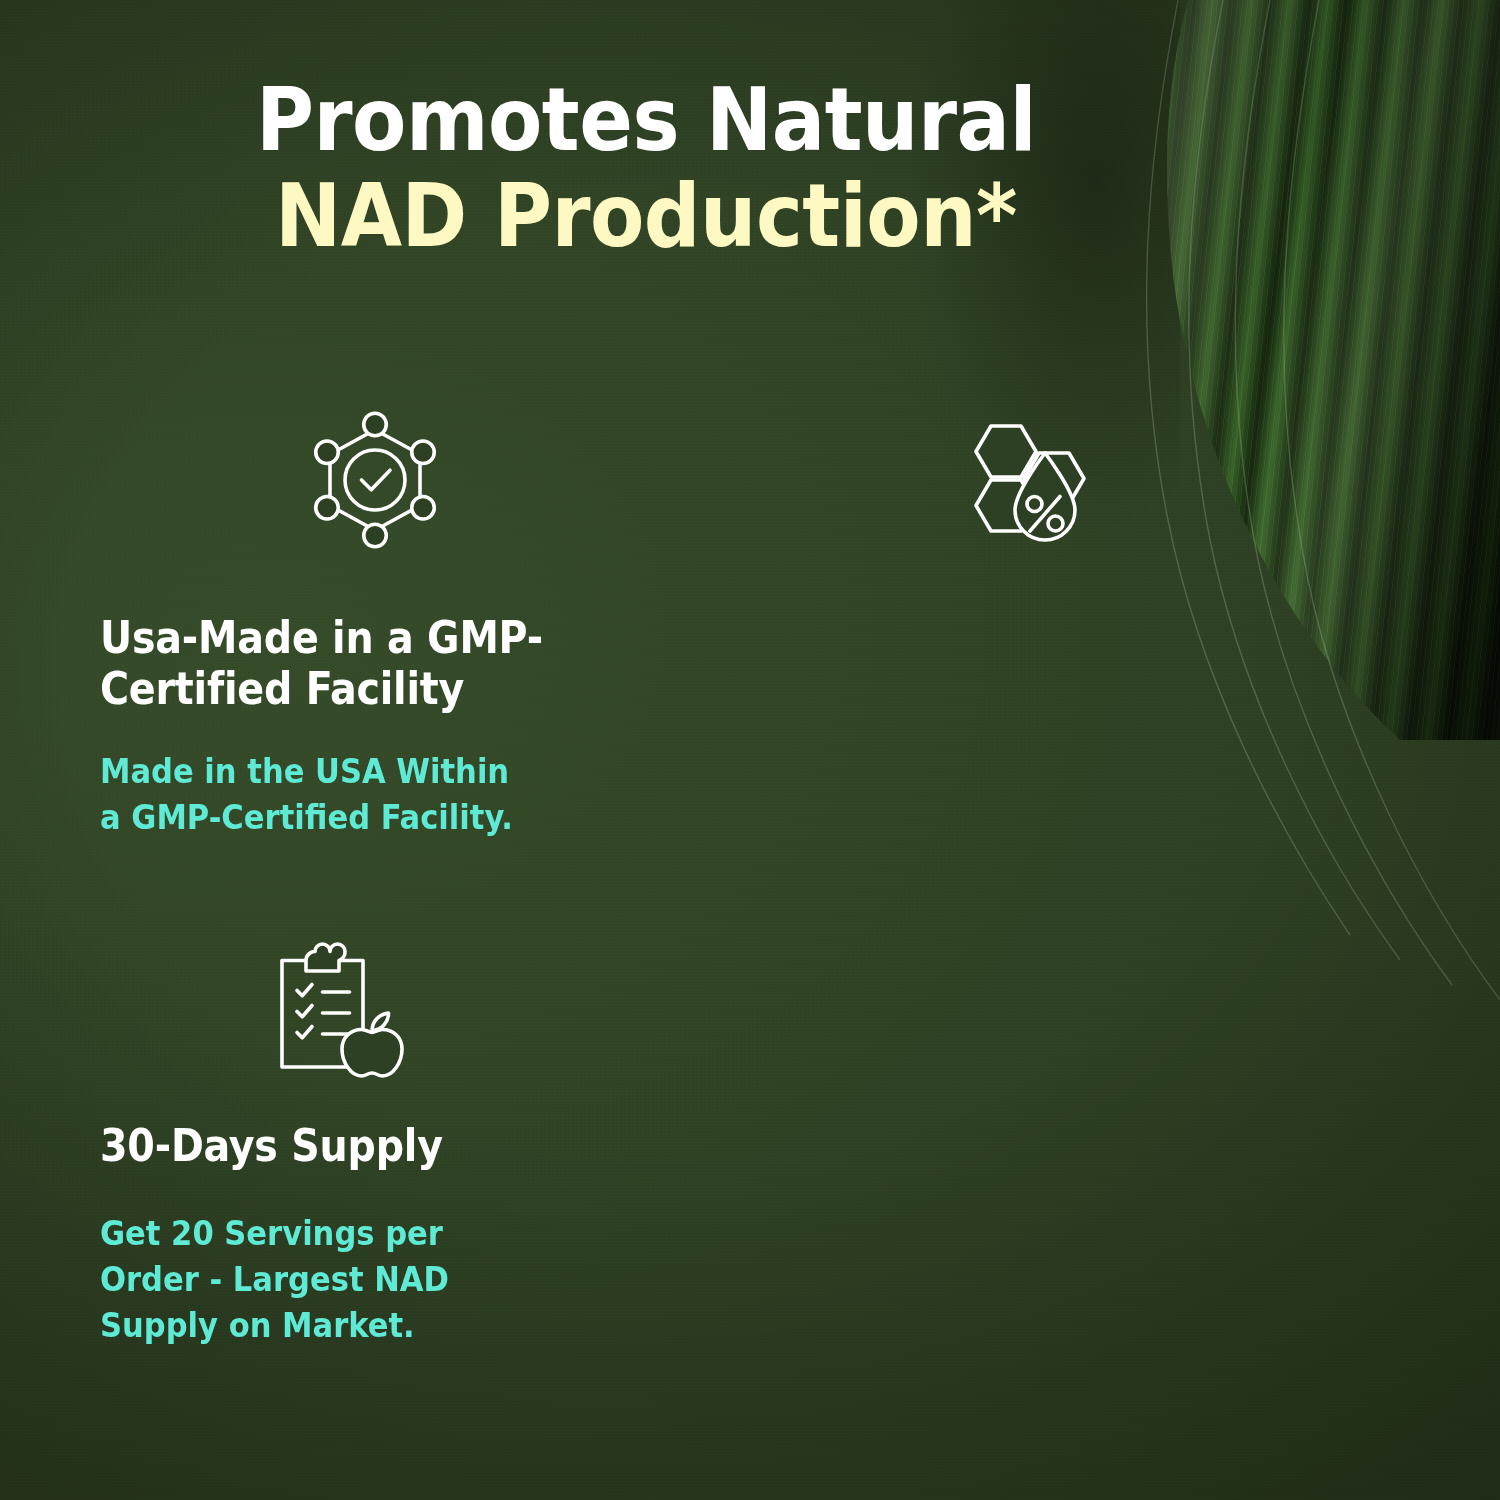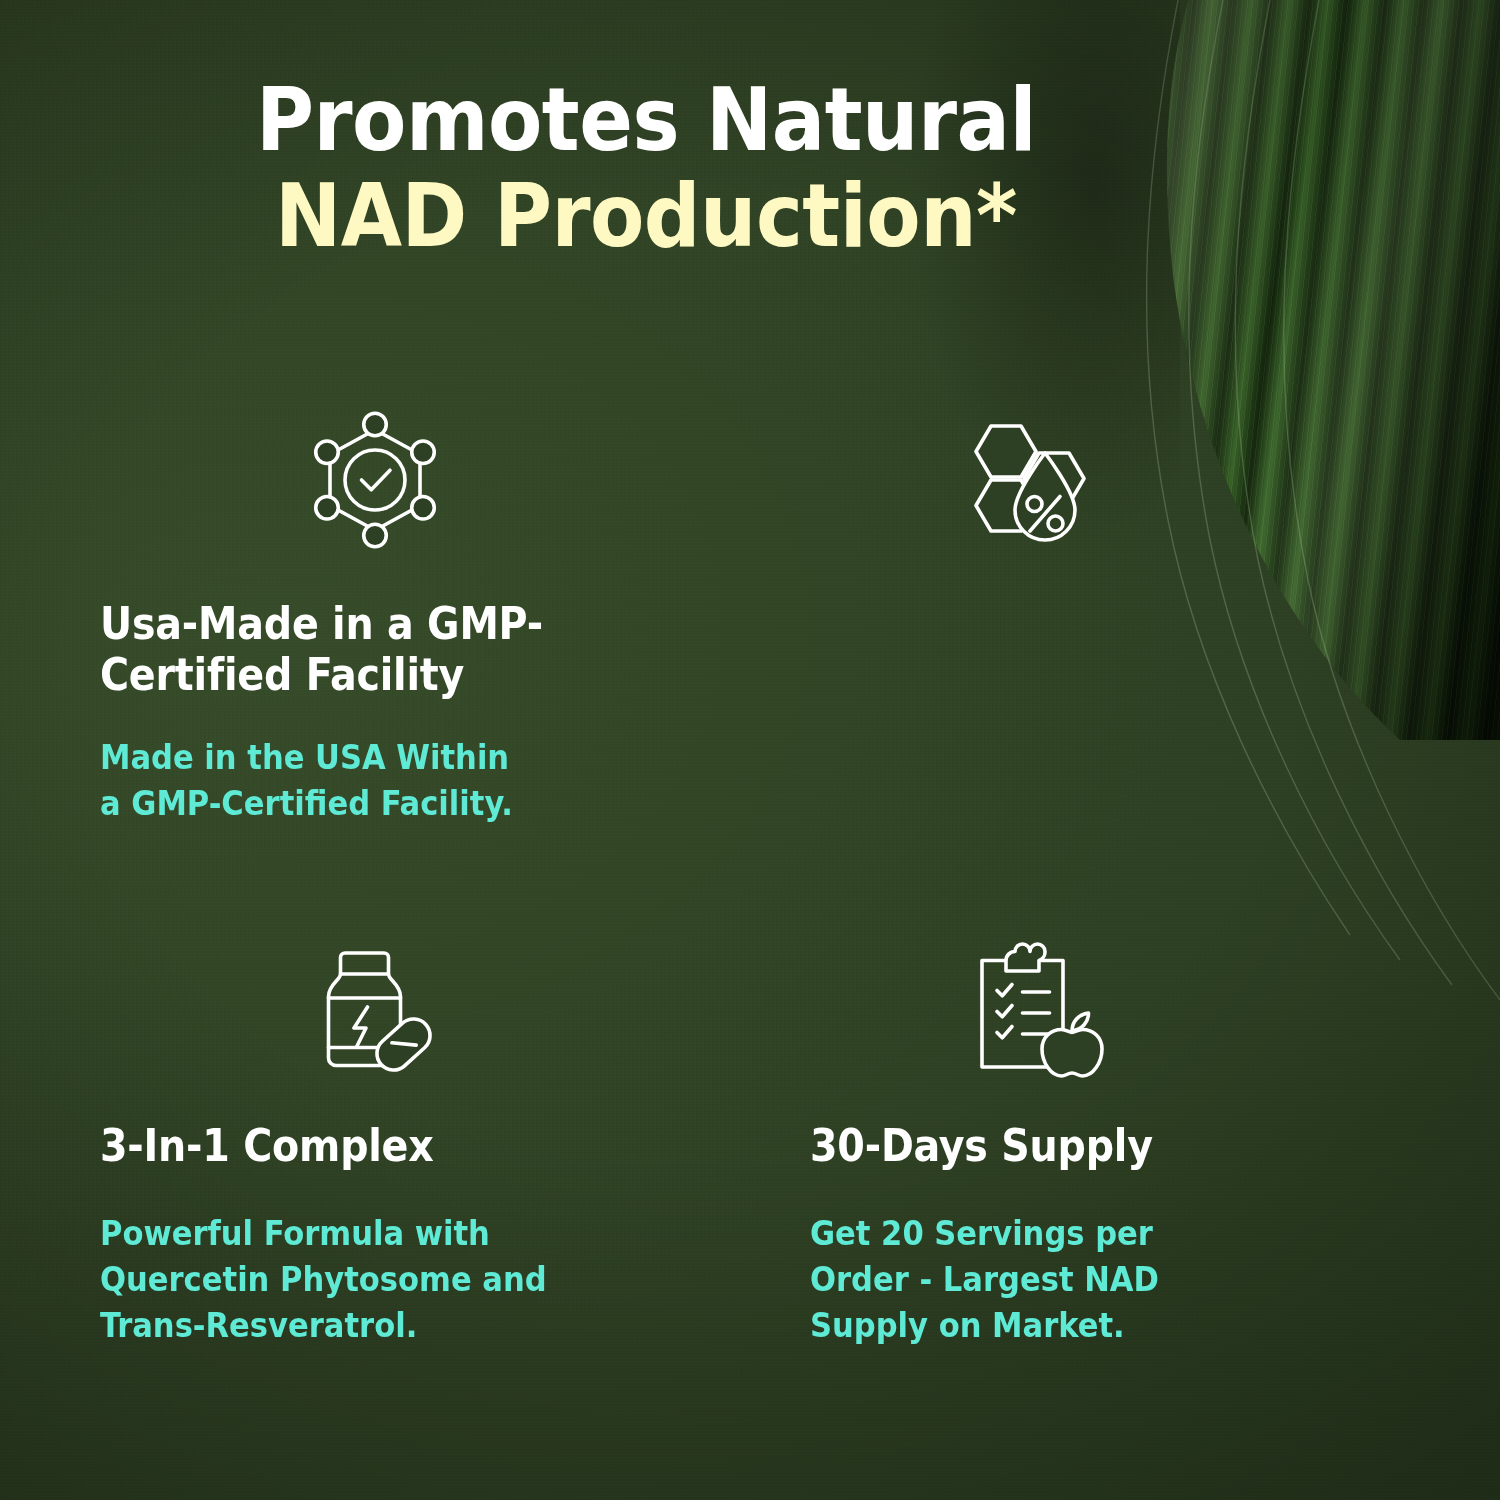--- a/index.html
+++ b/index.html
@@ -100,21 +100,21 @@
   }
   .feature { position:relative; height:530px; }
   .feature-icon {
     height:160px;
     display:flex; align-items:center; justify-content:center;
     padding-right:160px;
   }
   .feature.col-right .feature-icon { padding-right:250px; }
   .feature-icon svg { display:block; }
   .feature-title {
-    margin-top:38px;
+    margin-top:52px;
     color:#ffffff;
     font-family:"DejaVu Sans", sans-serif;
     font-stretch:condensed;
     font-weight:700;
     font-size:44px;
     line-height:1.17;
     letter-spacing:-.2px;
     max-width:600px;
     white-space:pre-line;
   }
@@ -194,37 +194,20 @@
         <polygon points="24,50 44,50 54,67 44,84 24,84 14,67" fill="#2d4023"></polygon>
         <polygon points="56,32 76,32 86,49 76,66 56,66 46,49" fill="#2d4023"></polygon>
         <path d="M 60 32 C 60 32 40 58 40 70 A 20 20 0 0 0 80 70 C 80 58 60 32 60 32 Z" fill="#2d4023"></path>
         <circle cx="53" cy="66" r="5"></circle>
         <circle cx="67" cy="79" r="5"></circle>
         <line x1="70" y1="61" x2="50" y2="84"></line>
       </svg>
     </div>
   </div>
 
-  <div class="feature col-left row-2">
-    <div class="feature-icon">
-      <svg width="150" height="150" viewBox="0 0 100 100" fill="none" stroke="#ffffff" stroke-width="2.4" stroke-linecap="round" stroke-linejoin="round">
-        <path d="M 30 12 L 56 12 A 3 3 0 0 1 59 15 L 59 26 L 27 26 L 27 15 A 3 3 0 0 1 30 12 Z"></path>
-        <path d="M 27 26 C 27 30 19 33 19 41 L 19 82 A 5 5 0 0 0 24 87 L 62 87 A 5 5 0 0 0 67 82 L 67 41 C 67 33 59 30 59 26"></path>
-        <line x1="19" y1="42" x2="67" y2="42"></line>
-        <line x1="19" y1="75" x2="67" y2="75"></line>
-        <path d="M 45 48 L 36 62 L 44 62 L 38 74"></path>
-        <path d="M 60 62 L 78 62 A 11 11 0 0 1 78 84 L 60 84 A 11 11 0 0 1 60 62 Z" fill="#2d4023" transform="rotate(-42 69 73)"></path>
-        <line x1="64" y1="67" x2="75" y2="79" transform="rotate(-42 69 73)"></line>
-      </svg>
-    </div>
-    <div class="feature-title">3-In-1 Complex</div>
-    <div class="feature-desc">Powerful Formula with
-Quercetin Phytosome and
-Trans-Resveratrol.</div>
-  </div>
 
   <div class="feature col-right row-2">
     <div class="feature-icon">
       <svg width="150" height="150" viewBox="0 0 100 100" fill="none" stroke="#ffffff" stroke-width="2.4" stroke-linecap="round" stroke-linejoin="round">
         <path d="M 34 17 L 18 17 L 18 88 L 72 88 L 72 17 L 56 17"></path>
         <path d="M 34 17 A 6 6 0 0 1 40 11 A 5 5 0 0 1 50 11 A 5 5 0 0 1 60 11 A 6 6 0 0 1 56 17 L 56 24 L 34 24 Z" fill="#2d4023"></path>
         <path d="M 28 37 L 31.5 40.5 L 38 33"></path>
         <line x1="45" y1="38" x2="63" y2="38"></line>
         <path d="M 28 51 L 31.5 54.5 L 38 47"></path>
         <line x1="45" y1="52" x2="63" y2="52"></line>

